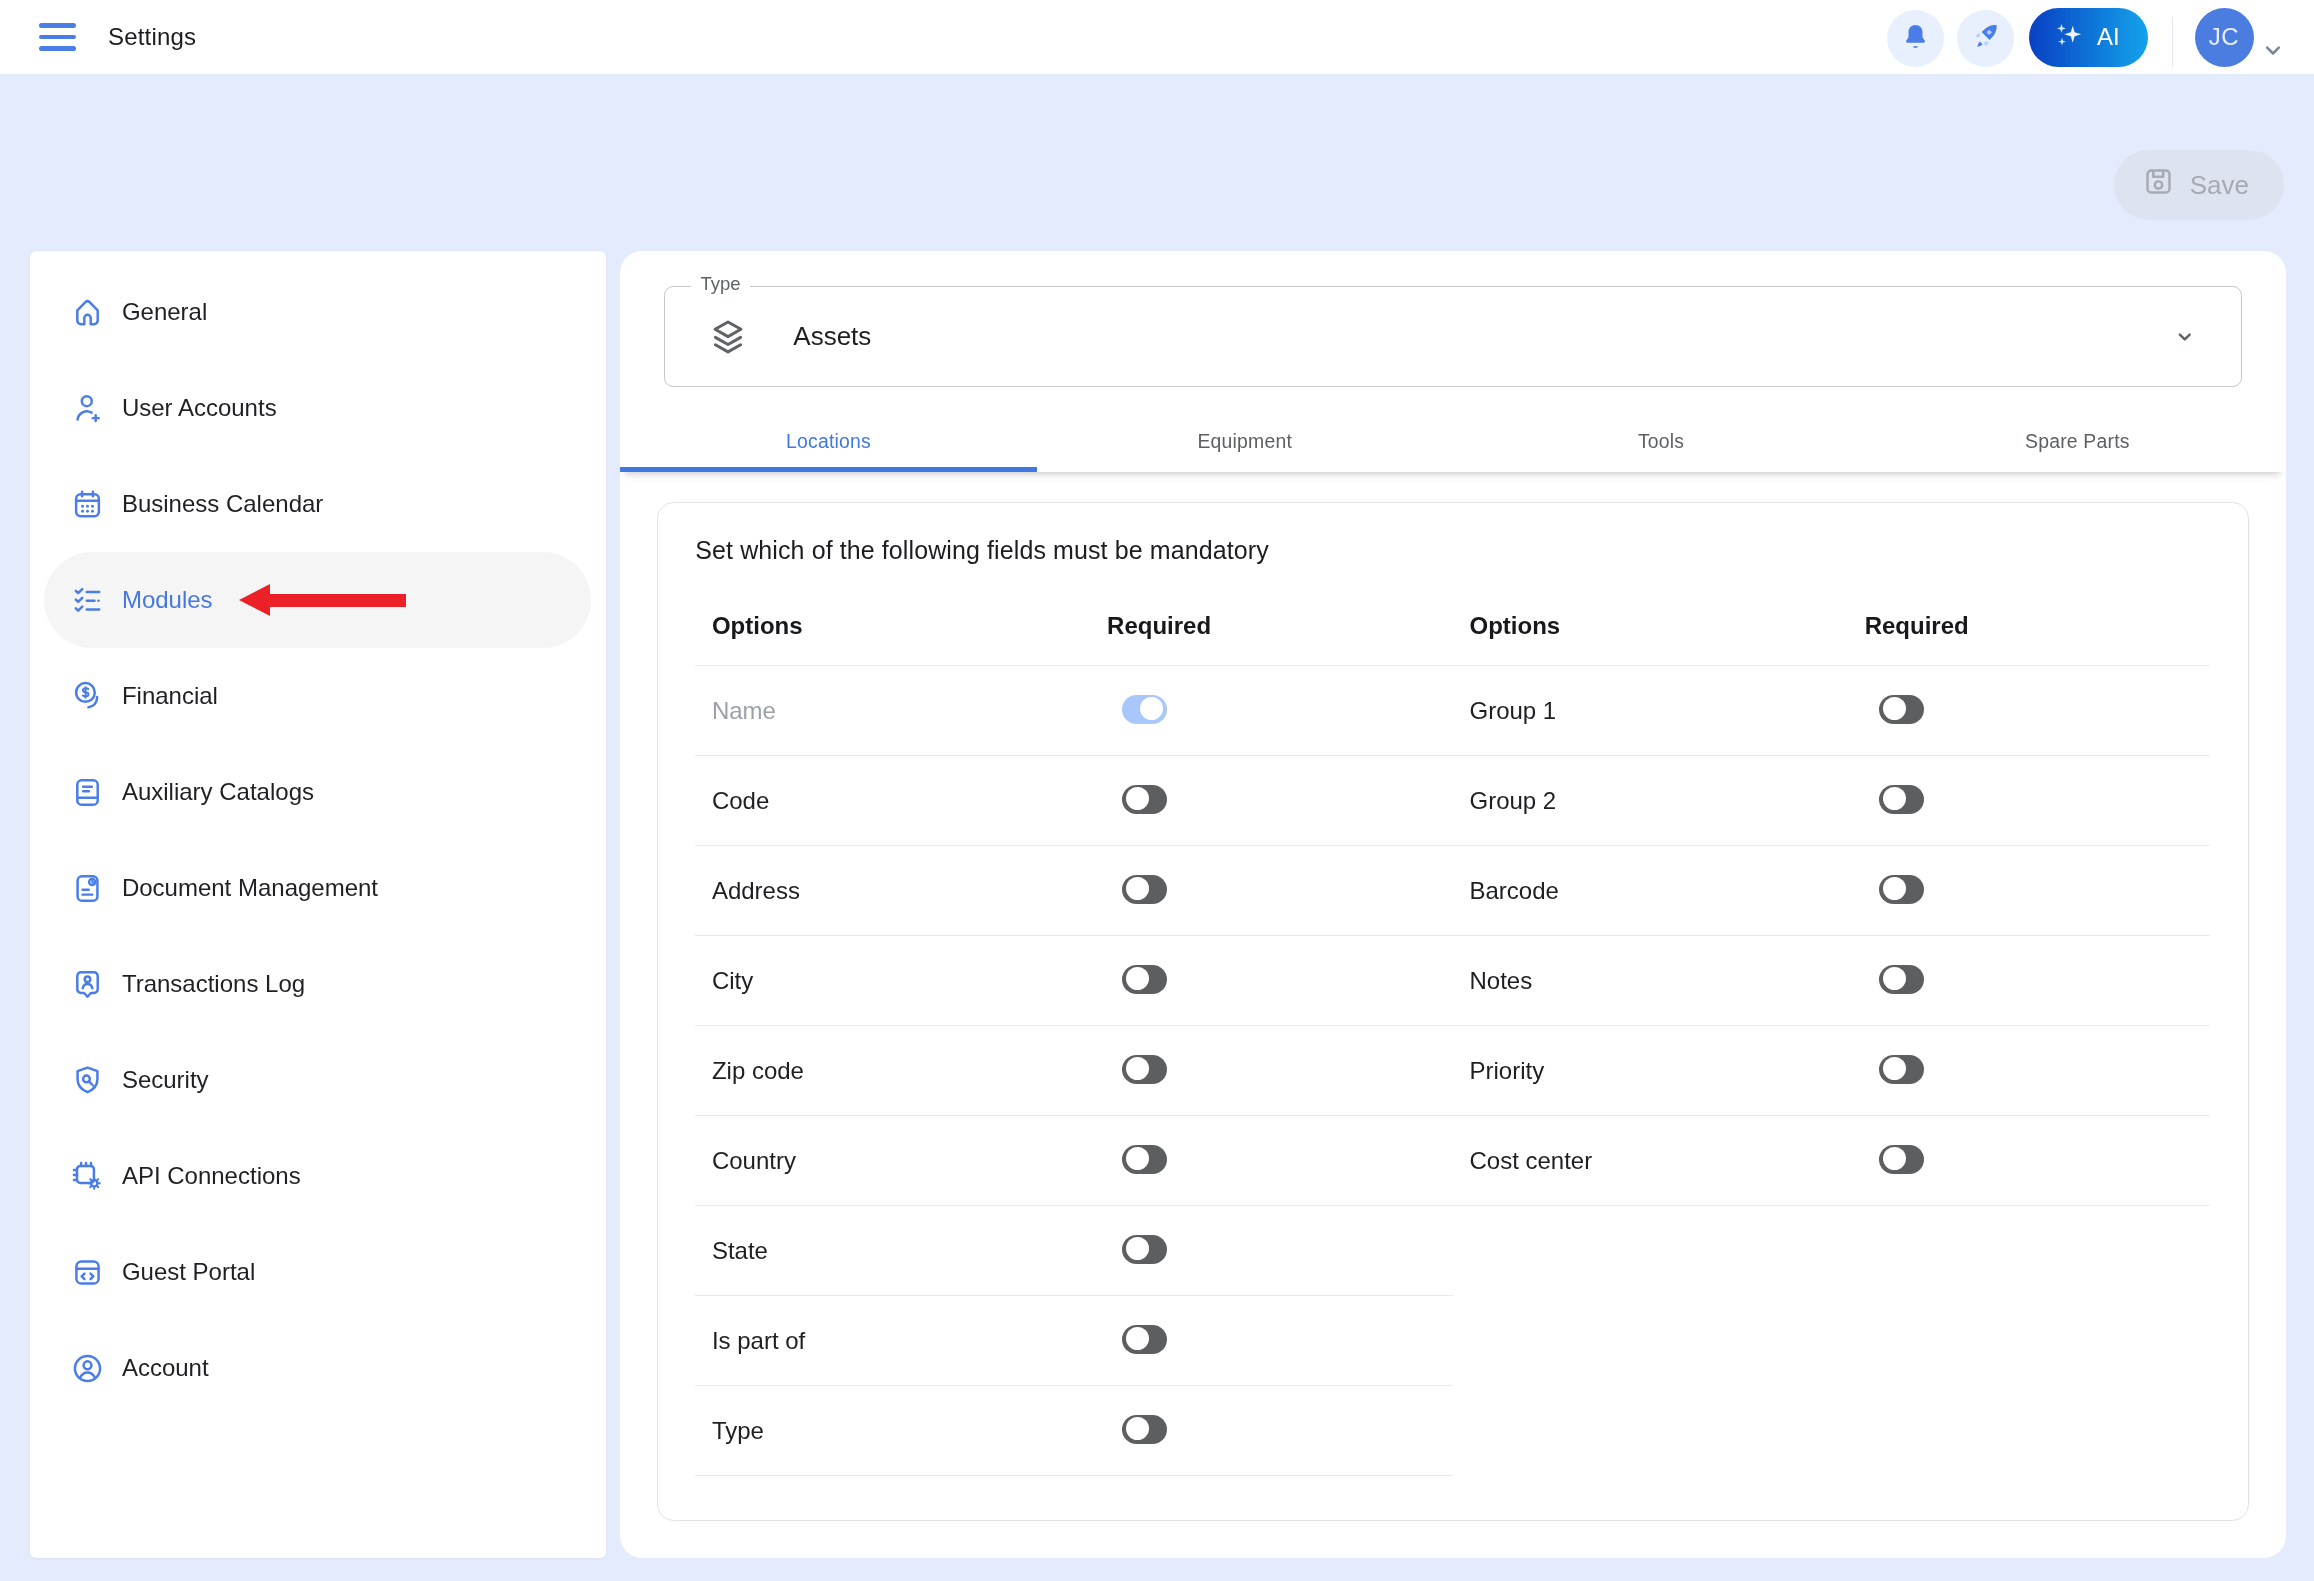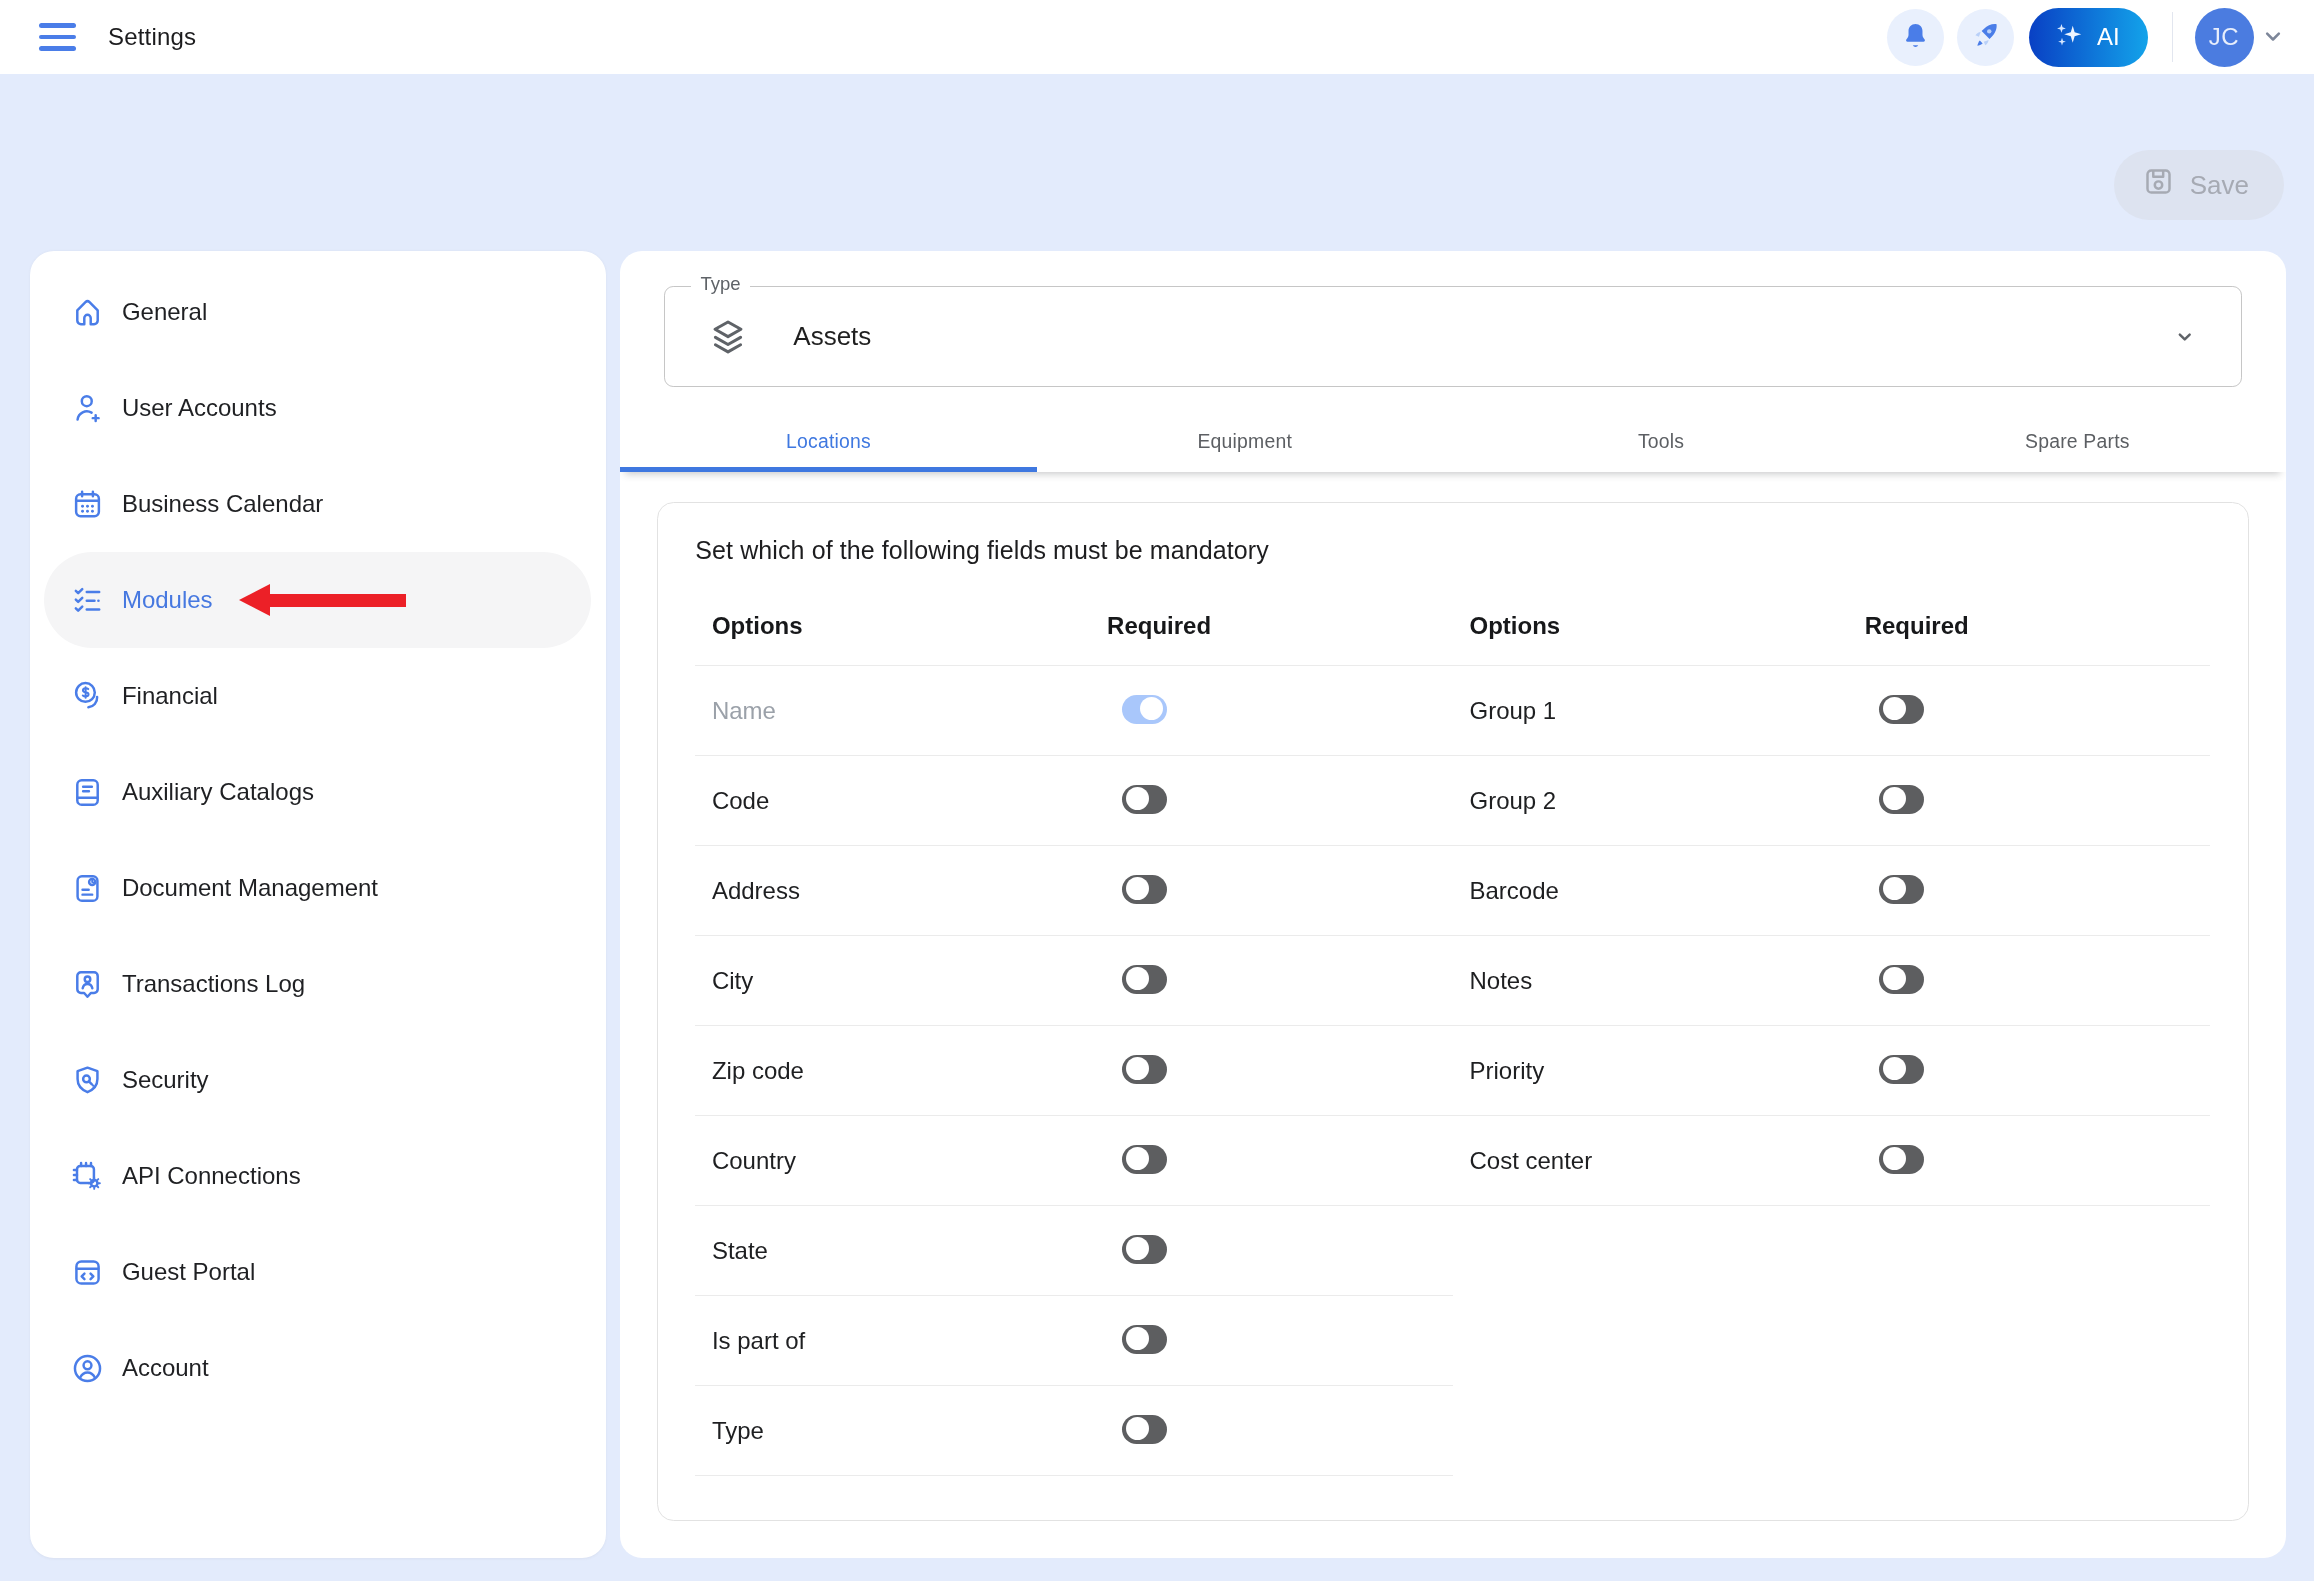--- a/index.html
+++ b/index.html
@@ -26,21 +26,21 @@
   .topbar{
     height:74px;background:#ffffff;
     display:flex;align-items:center;justify-content:space-between;
     padding:0 28px 0 39px;
   }
   .topbar-left{display:flex;align-items:center;}
   .hamburger{width:41px;height:31px;border:none;background:none;cursor:pointer;
     display:flex;flex-direction:column;justify-content:space-between;padding:1.8px 0;}
   .hamburger span{display:block;width:37px;height:4.6px;border-radius:2.8px;background:var(--accent-blue);}
   .page-title{font-size:24px;font-weight:400;color:#1c1c1e;margin-left:28px;letter-spacing:0.2px;}
-  .topbar-right{display:flex;align-items:center;}
+  .topbar-right{display:flex;align-items:flex-end;}
   .icon-circle{
     width:57px;height:57px;border-radius:50%;border:none;cursor:pointer;
     background:#e9f0fd;display:flex;align-items:center;justify-content:center;margin-left:13px;
   }
   .icon-circle svg{width:31px;height:31px;color:var(--accent-blue);}
   .ai-button{
     height:59px;border-radius:29.5px;border:none;cursor:pointer;margin-left:14.8px;
     padding:0 28px 0 22px;display:flex;align-items:center;
     background:linear-gradient(90deg,var(--ai-grad-start),var(--ai-grad-end));
     color:#ffffff;font-size:24px;font-family:inherit;
@@ -57,21 +57,21 @@
   
   .save-btn{
     position:absolute;top:150px;right:31px;height:70px;padding:0 35px 0 28px;
     border:none;border-radius:35px;background:#dde3f0;color:#a6aab3;
     display:flex;align-items:center;font-size:26px;font-family:inherit;cursor:default;
   }
   .save-btn svg{width:33px;height:33px;margin-right:14.8px;color:#a6aab3;}
   
   .content{position:absolute;top:251px;left:29.5px;right:29.5px;bottom:24px;display:flex;gap:14.8px;}
   
-  .sidebar{width:576px;background:#ffffff;border-radius:24px;padding-top:13px;flex:none;
+  .sidebar{width:576px;background:#ffffff;border-radius:6px;padding-top:13px;flex:none;
     box-shadow:0 0.9px 2.8px rgba(60,64,67,.06);}
   .side-item{height:96px;margin:0 14.8px;border-radius:48px;display:flex;align-items:center;
     padding:0 26px;cursor:pointer;}
   .side-item.active{background:#f5f5f6;}
   .side-item .icon{width:35px;height:35px;flex:none;color:var(--accent-blue);}
   .side-item .icon svg{width:35px;height:35px;display:block;}
   .side-item .label{margin-left:16.6px;font-size:24px;color:#1f2023;white-space:nowrap;}
   .side-item.active .label{color:#4678e0;}
   
   .annot-arrow{position:relative;width:168px;height:33px;margin-left:26px;flex:none;}

